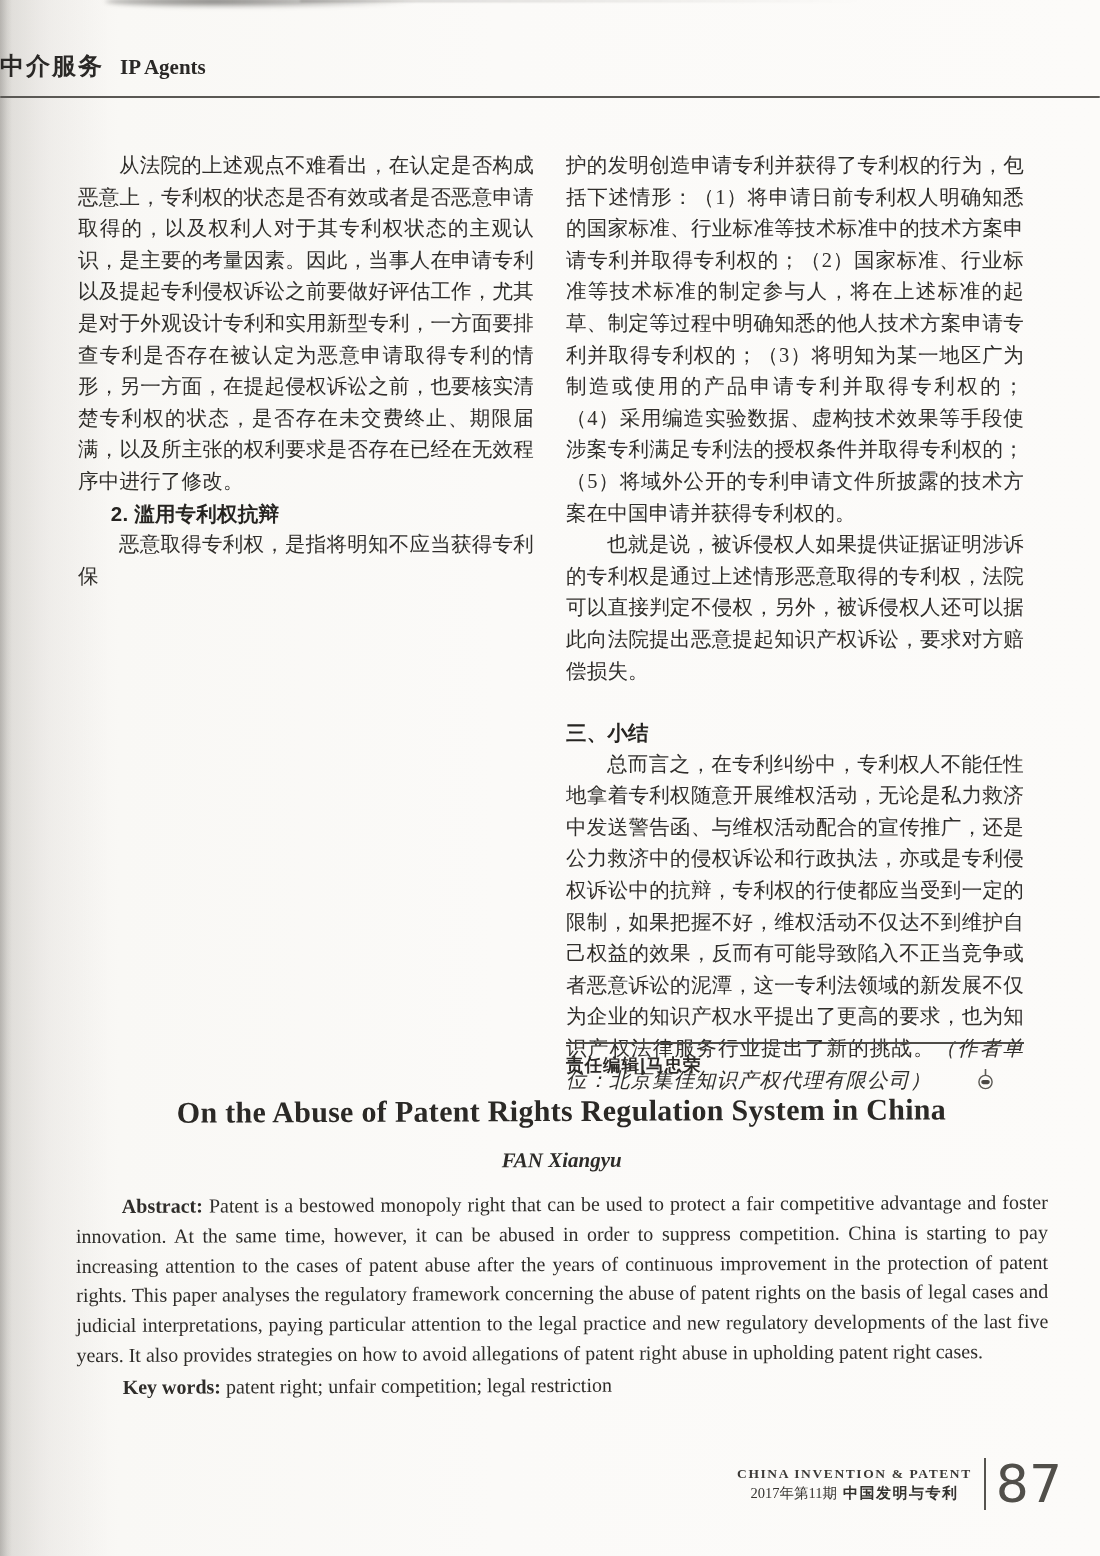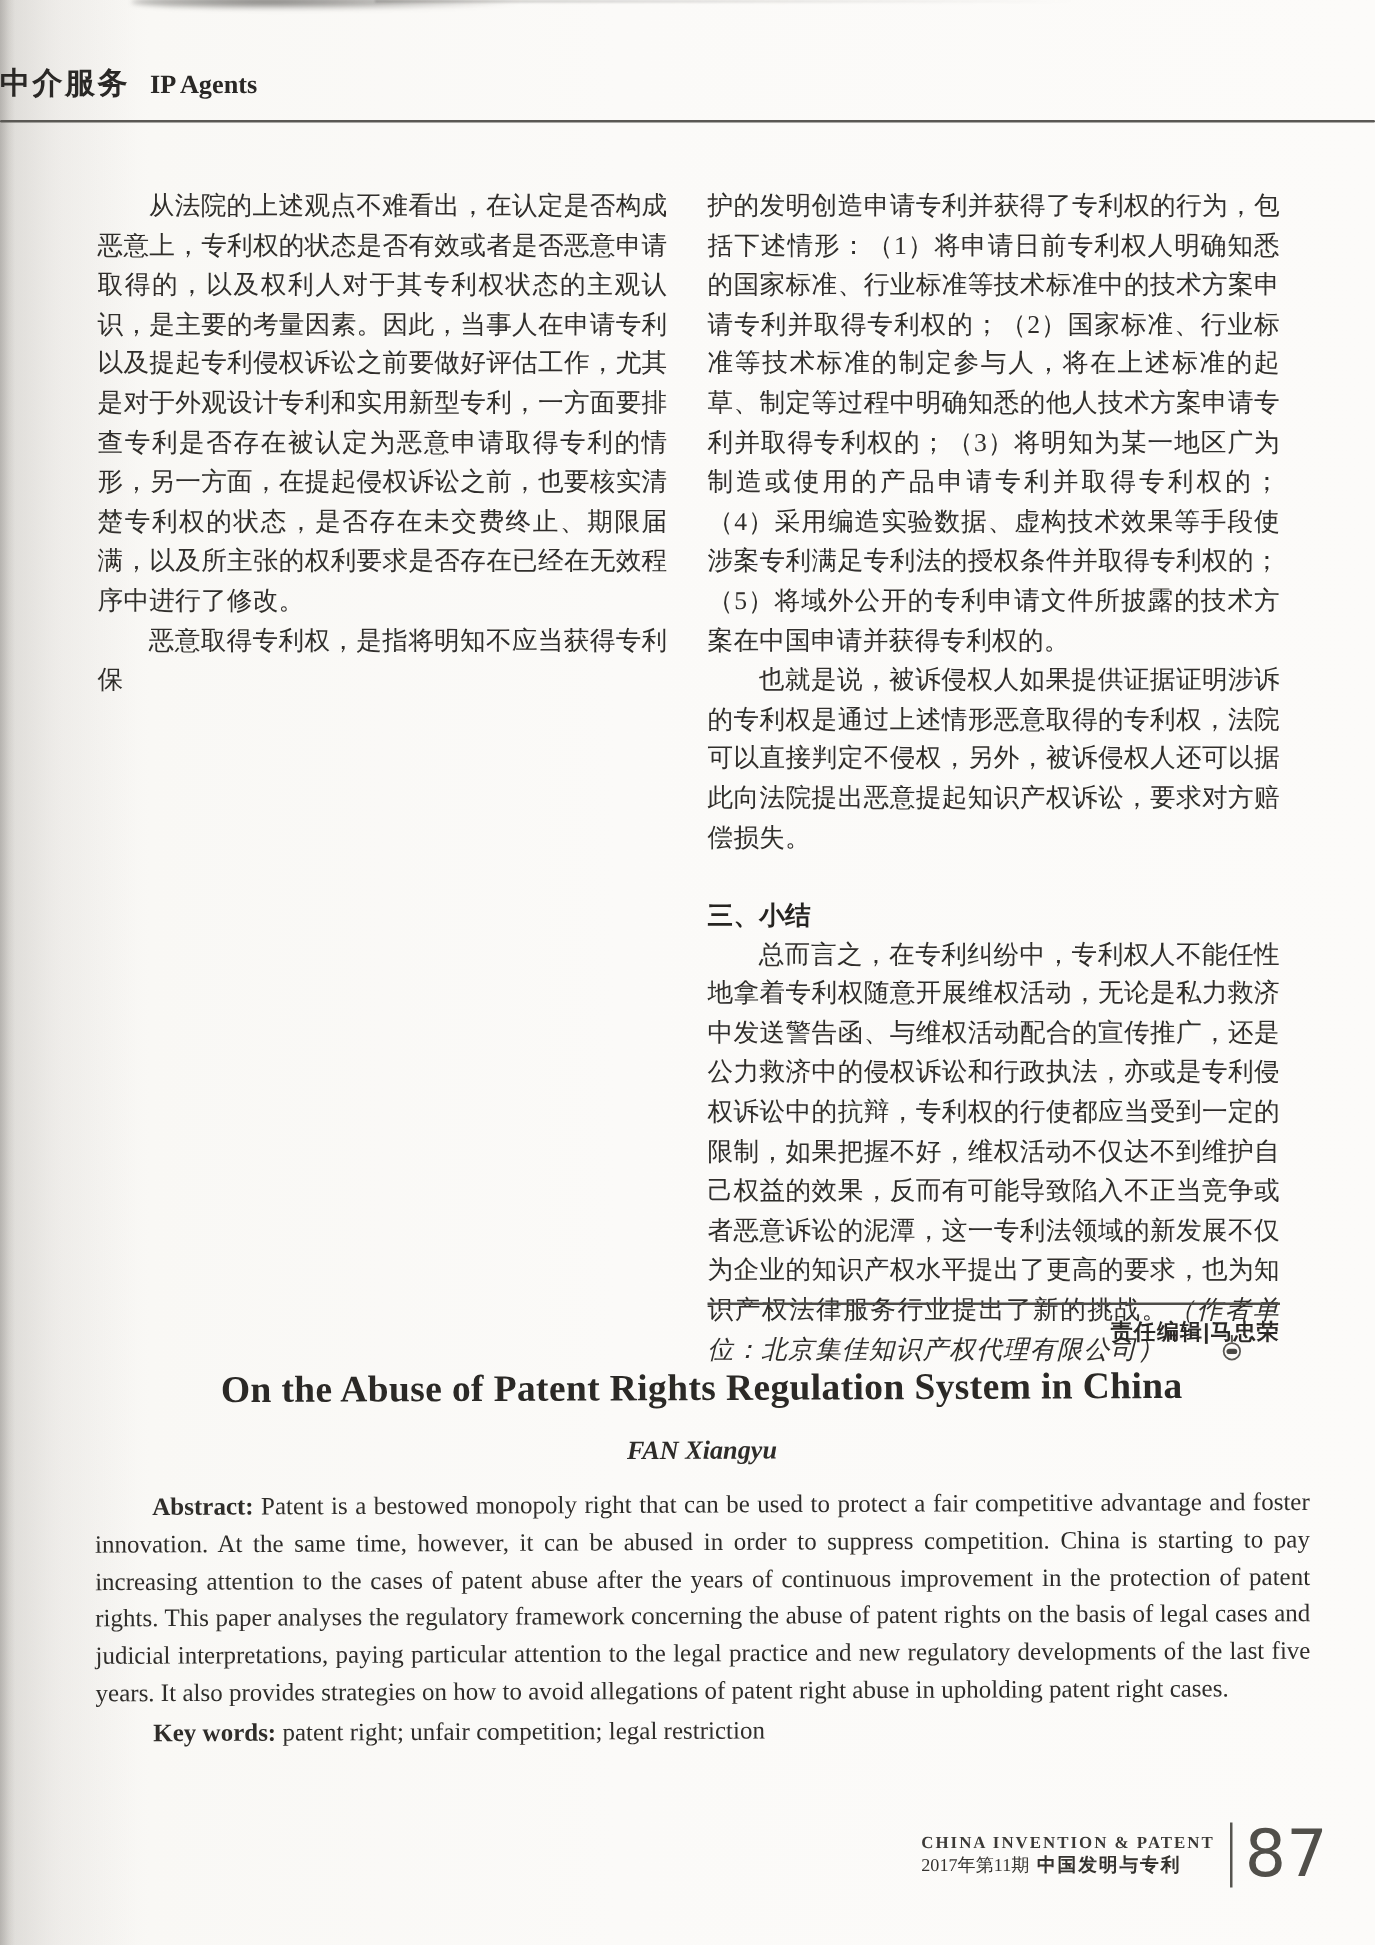--- a/index.html
+++ b/index.html
@@ -36,34 +36,34 @@
   .col p{margin:0;text-indent:2em;}
   .col p.cont{text-indent:0;}
   .sec-heading{font-family:"Liberation Sans","DejaVu Sans",sans-serif;font-weight:700;color:#262421;}
   .sec-heading.num{text-indent:1.6em;}
   .sec-heading.summary{text-indent:0;margin-top:30px;}
   .author-unit{font-style:italic;letter-spacing:1px;}
   .end-icon{display:inline-block;vertical-align:-3px;margin-left:4px;}
 
   
   .editor-block{position:absolute;left:566px;top:1042px;width:458px;border-top:2px solid #4e4c48;
-    padding-top:9px;text-align:right;font-family:"Liberation Sans","DejaVu Sans",sans-serif;
+    padding-top:9px;font-family:"Liberation Sans","DejaVu Sans",sans-serif;
     font-weight:700;font-size:17.5px;color:#2b2926;letter-spacing:1px;}
 
   
   .eng{position:absolute;left:76px;top:1094px;width:972px;transform:rotate(-0.25deg);}
   .eng-title{text-align:center;font-size:30px;font-weight:700;margin:0 0 20px;color:#2b2926;letter-spacing:.3px;}
   .eng-author{text-align:center;font-size:21px;font-weight:700;font-style:italic;margin:0 0 17px;color:#2e2c29;}
   .eng-abstract{font-size:20px;line-height:29.8px;text-align:justify;margin:0;text-indent:46px;color:#2f2d2a;}
   .eng-keywords{font-size:20px;line-height:29.8px;margin:2px 0 0;text-indent:46px;color:#2f2d2a;}
   .blabel{font-weight:700;}
 
   
   .footer{position:absolute;right:38px;top:1458px;display:flex;align-items:center;}
-  .footer-text{text-align:left;line-height:1.3;white-space:nowrap;}
+  .footer-text{text-align:center;line-height:1.3;white-space:nowrap;}
   .footer-l1{font-size:13.5px;font-weight:700;letter-spacing:1.6px;color:#3c3a37;}
   .footer-l2{font-size:14.5px;color:#35332f;}
   .footer-l2 .cnj{font-size:15px;font-weight:700;font-family:"Liberation Sans","DejaVu Sans",sans-serif;letter-spacing:1.5px;margin-left:6px;}
   .footer-bar{width:2px;height:52px;background:#56544f;margin:0 10px 0 12px;}
   .footer-num{font-size:52px;color:#514f4a;font-family:"DejaVu Sans","Liberation Sans",sans-serif;line-height:1;}
 </style>
 </head>
 <body>
 
 <div class="page">
@@ -73,20 +73,21 @@
   <div class="scan-top-smudge"></div>
   <div class="scan-top-hair"></div>
 
   <div class="header">
     <span class="cn">中介服务</span><span class="en">IP Agents</span>
   </div>
   <div class="header-rule"></div>
 
   <div class="col col-left">
     <p>从法院的上述观点不难看出，在认定是否构成恶意上，专利权的状态是否有效或者是否恶意申请取得的，以及权利人对于其专利权状态的主观认识，是主要的考量因素。因此，当事人在申请专利以及提起专利侵权诉讼之前要做好评估工作，尤其是对于外观设计专利和实用新型专利，一方面要排查专利是否存在被认定为恶意申请取得专利的情形，另一方面，在提起侵权诉讼之前，也要核实清楚专利权的状态，是否存在未交费终止、期限届满，以及所主张的权利要求是否存在已经在无效程序中进行了修改。</p>
+    <p class="sec-heading num">2. 滥用专利权抗辩</p>
     <p>恶意取得专利权，是指将明知不应当获得专利保</p>
   </div>
 
   <div class="col col-right">
     <p class="cont">护的发明创造申请专利并获得了专利权的行为，包括下述情形：（1）将申请日前专利权人明确知悉的国家标准、行业标准等技术标准中的技术方案申请专利并取得专利权的；（2）国家标准、行业标准等技术标准的制定参与人，将在上述标准的起草、制定等过程中明确知悉的他人技术方案申请专利并取得专利权的；（3）将明知为某一地区广为制造或使用的产品申请专利并取得专利权的；（4）采用编造实验数据、虚构技术效果等手段使涉案专利满足专利法的授权条件并取得专利权的；（5）将域外公开的专利申请文件所披露的技术方案在中国申请并获得专利权的。</p>
     <p>也就是说，被诉侵权人如果提供证据证明涉诉的专利权是通过上述情形恶意取得的专利权，法院可以直接判定不侵权，另外，被诉侵权人还可以据此向法院提出恶意提起知识产权诉讼，要求对方赔偿损失。</p>
     <p class="sec-heading summary">三、小结</p>
     <p><span>总而言之，在专利纠纷中，专利权人不能任性地拿着专利权随意开展维权活动，无论是私力救济中发送警告函、与维权活动配合的宣传推广，还是公力救济中的侵权诉讼和行政执法，亦或是专利侵权诉讼中的抗辩，专利权的行使都应当受到一定的限制，如果把握不好，维权活动不仅达不到维护自己权益的效果，反而有可能导致陷入不正当竞争或者恶意诉讼的泥潭，这一专利法领域的新发展不仅为企业的知识产权水平提出了更高的要求，也为知识产权法律服务行业提出了新的挑战。</span><span class="author-unit">（作者单位：北京集佳知识产权代理有限公司）</span><span class="end-icon"><svg width="17" height="21" viewBox="0 0 17 21">
             <line x1="8.5" y1="0" x2="8.5" y2="6" stroke="#5a5853" stroke-width="1.6"></line>
             <circle cx="8.5" cy="13" r="6.6" fill="none" stroke="#5a5853" stroke-width="1.4"></circle>

